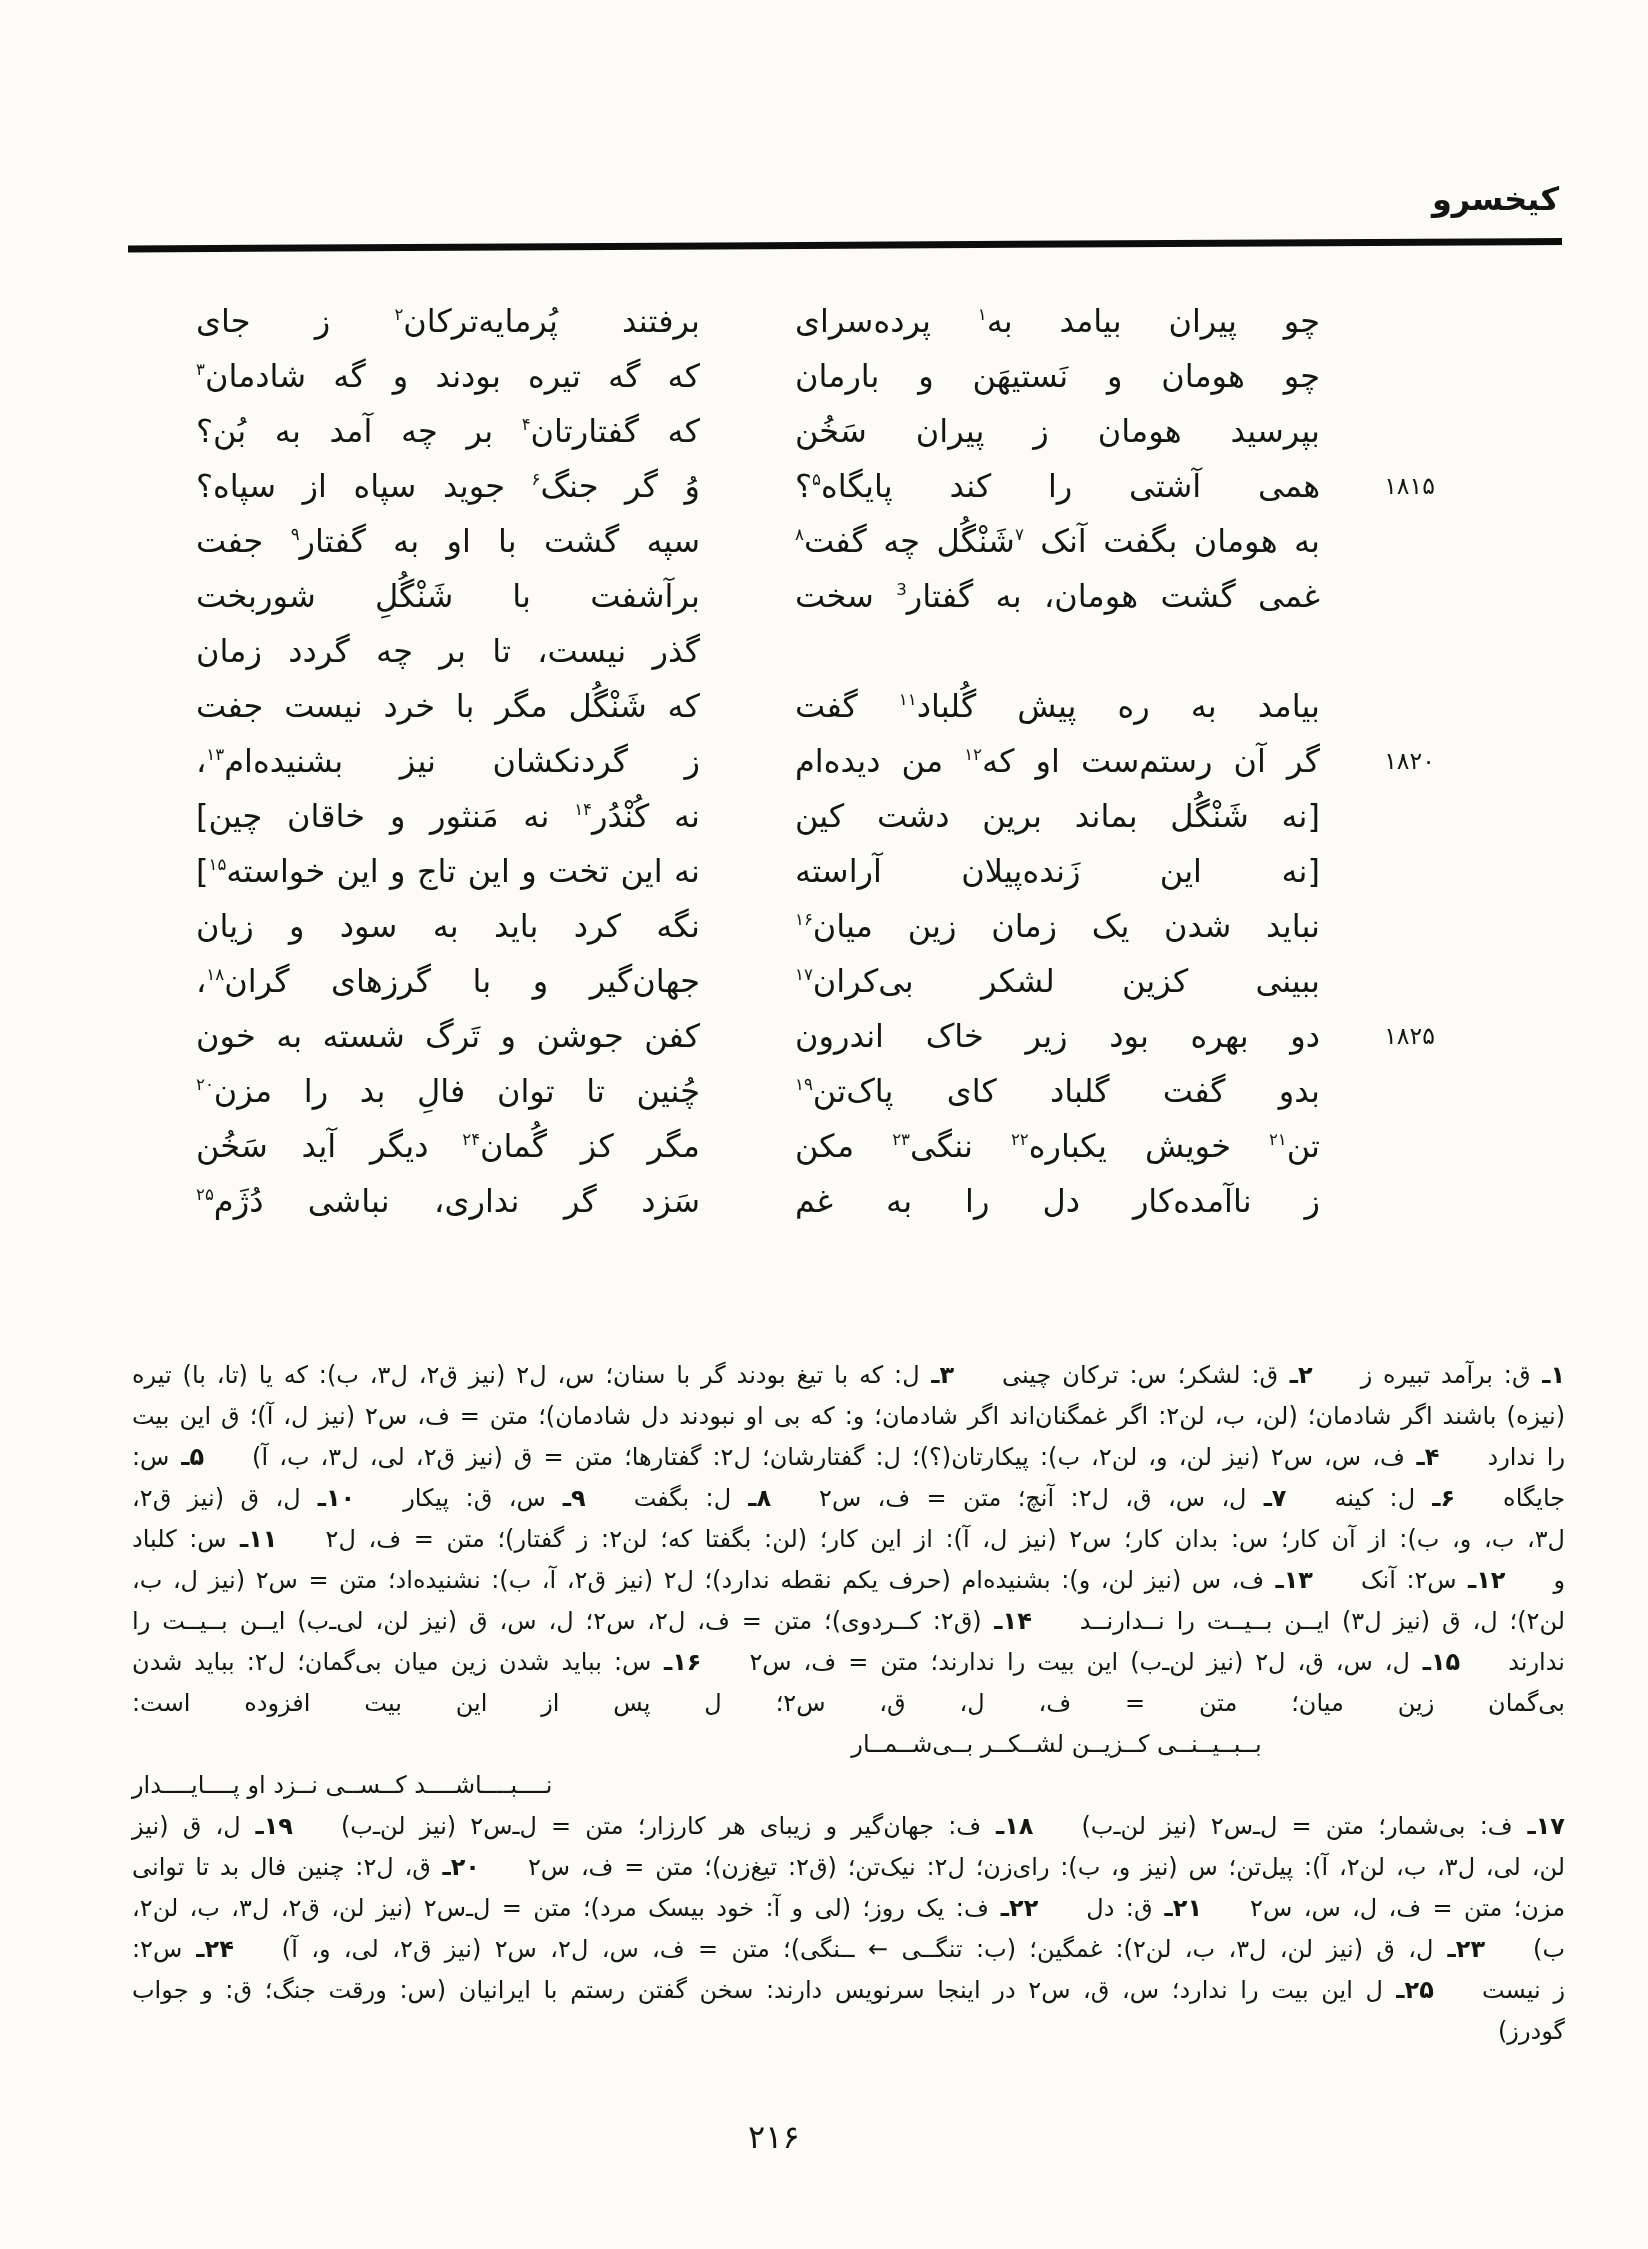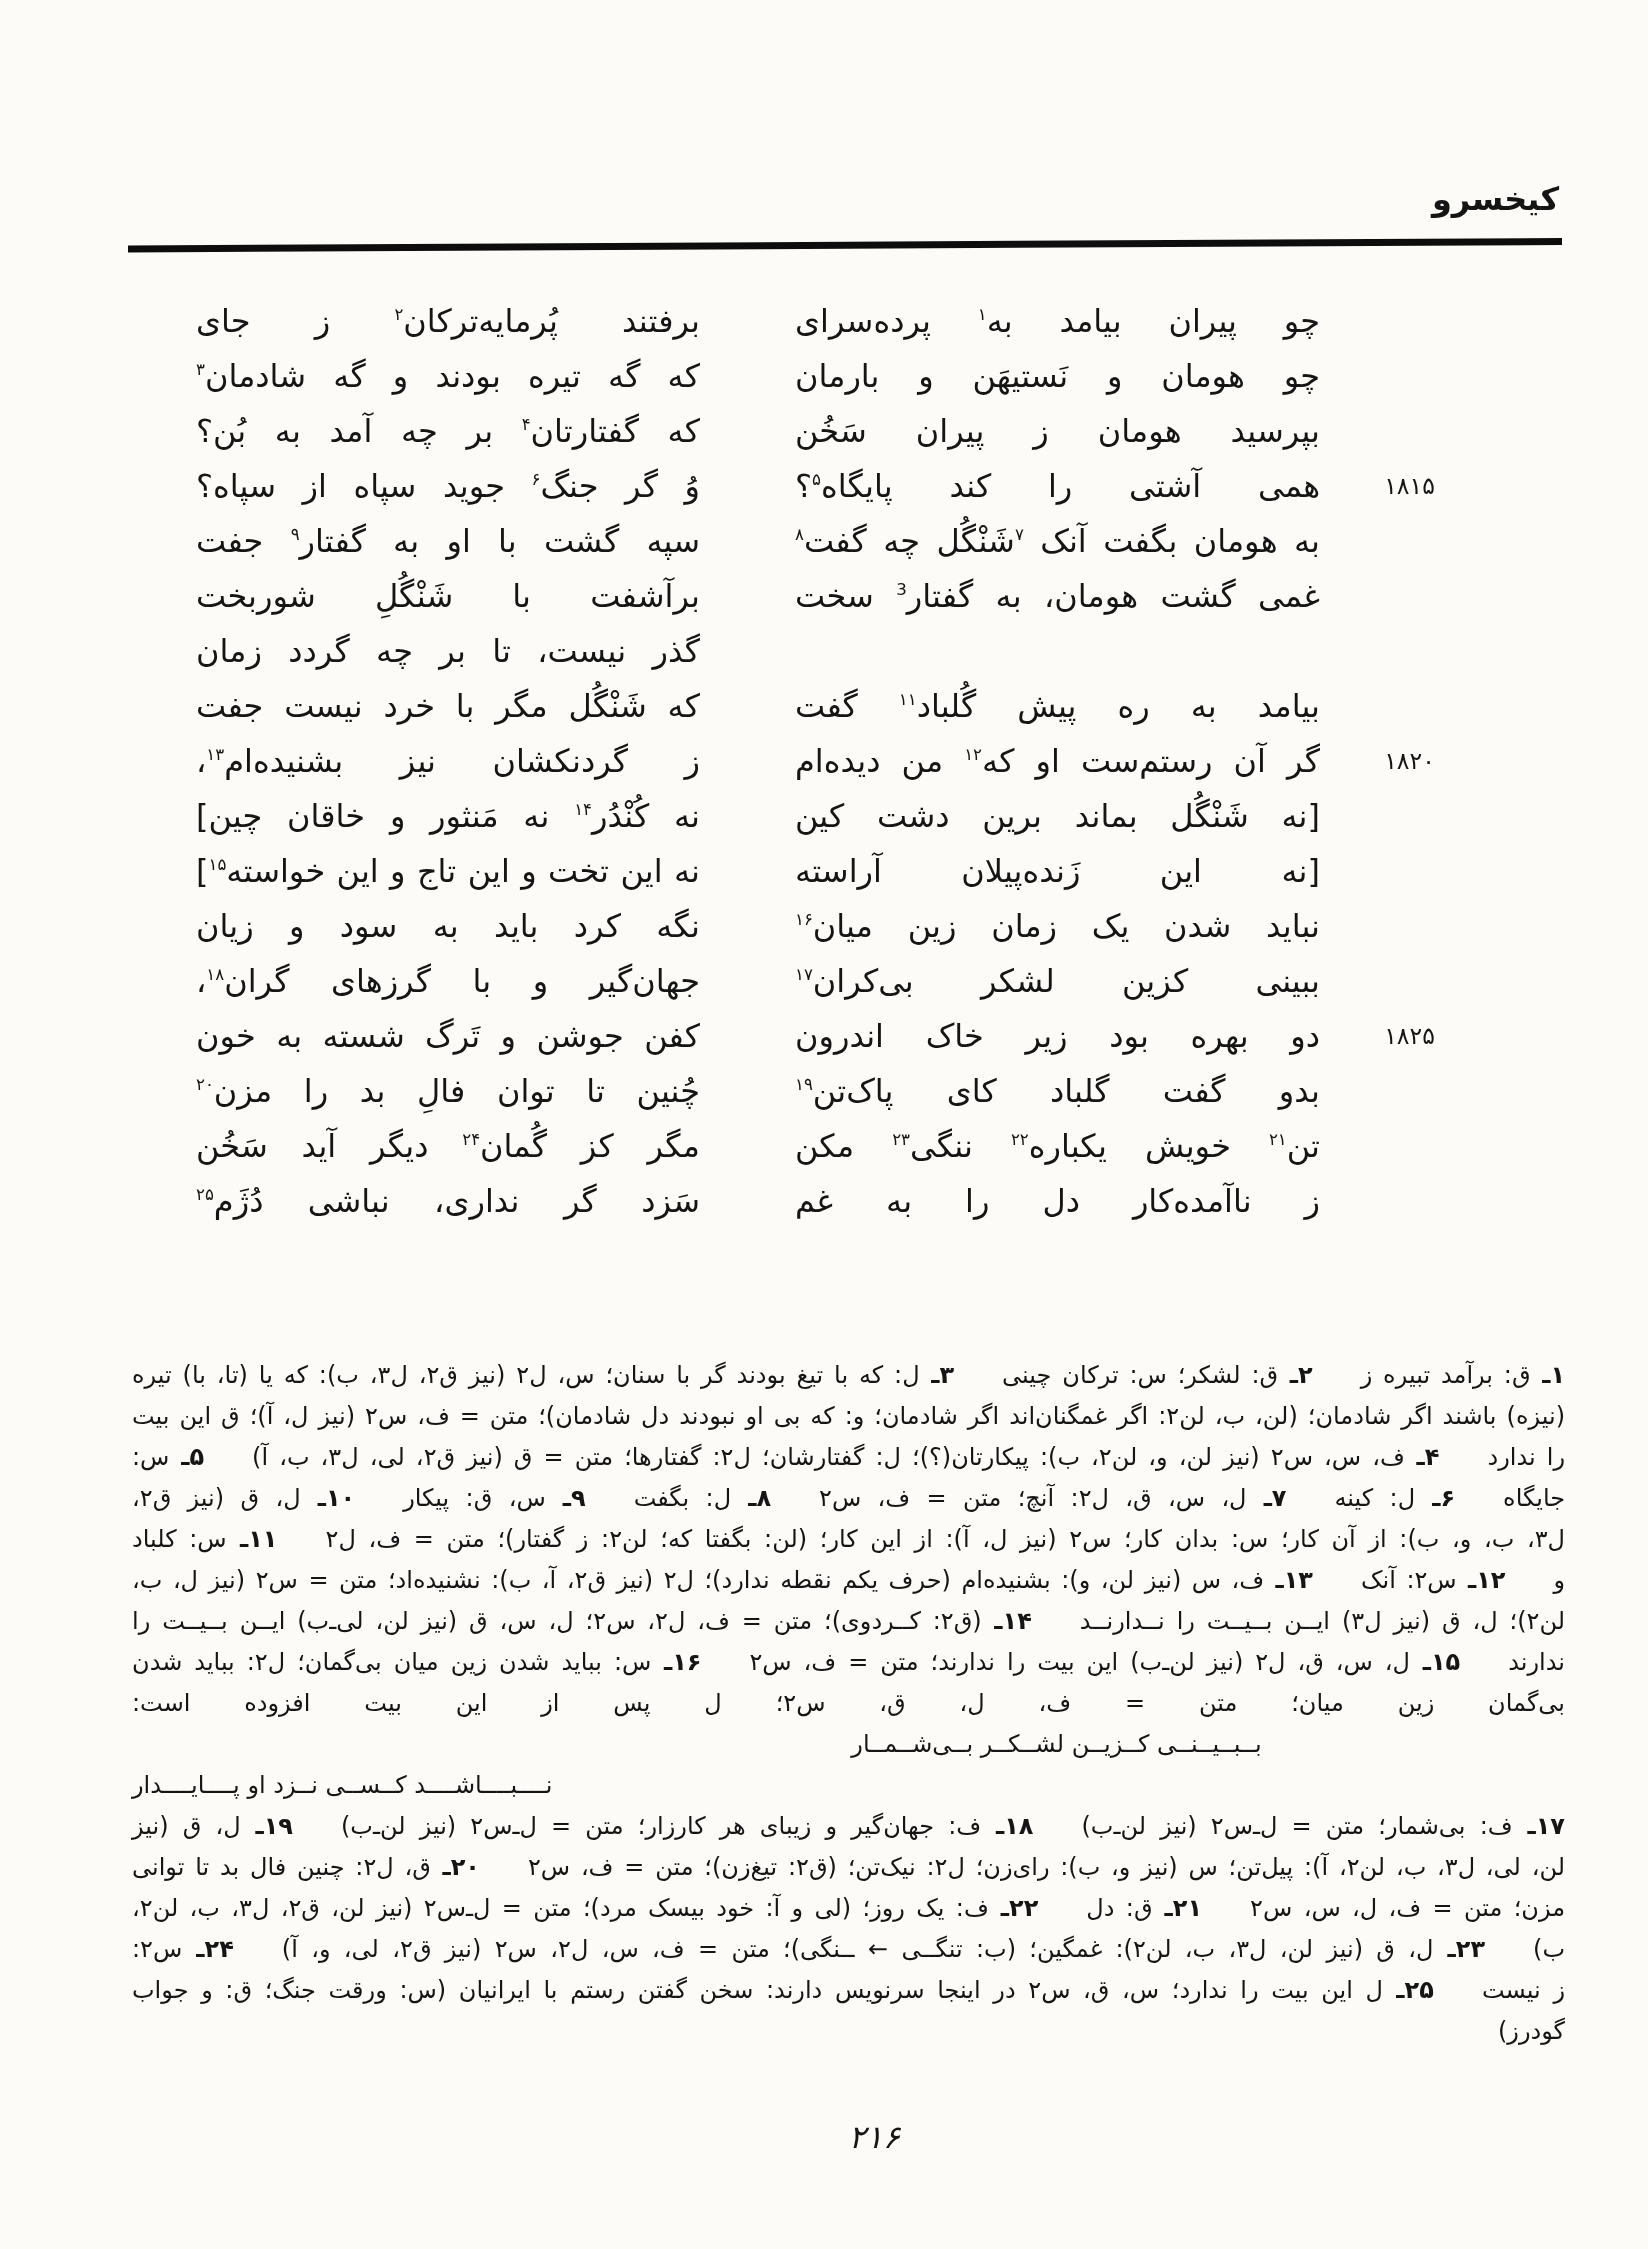--- a/index.html
+++ b/index.html
@@ -39,21 +39,21 @@
   }
   .fnline{height:41px;line-height:41px;}
   .fn-justify{text-align:justify;text-align-last:justify;}
   .fn-c1{text-align:center;padding-left:416px;}
   .fn-c2{text-align:left;padding-right:319px;}
   .fn-left{text-align:right;padding-left:69px;}
   .sup{font-size:0.52em;vertical-align:super;line-height:0;}
   .b{font-weight:bold;}
   .page-number{
     position:absolute;top:2118px;left:748px;width:152px;
-    text-align:right;font-size:32px;font-style:italic;
+    text-align:left;font-size:32px;
   }
 </style>
 </head>
 <body>
 
 <div id="page">
   <div class="running-head">کیخسرو</div>
   <div class="header-rule"></div>
 
   <div id="poem">

